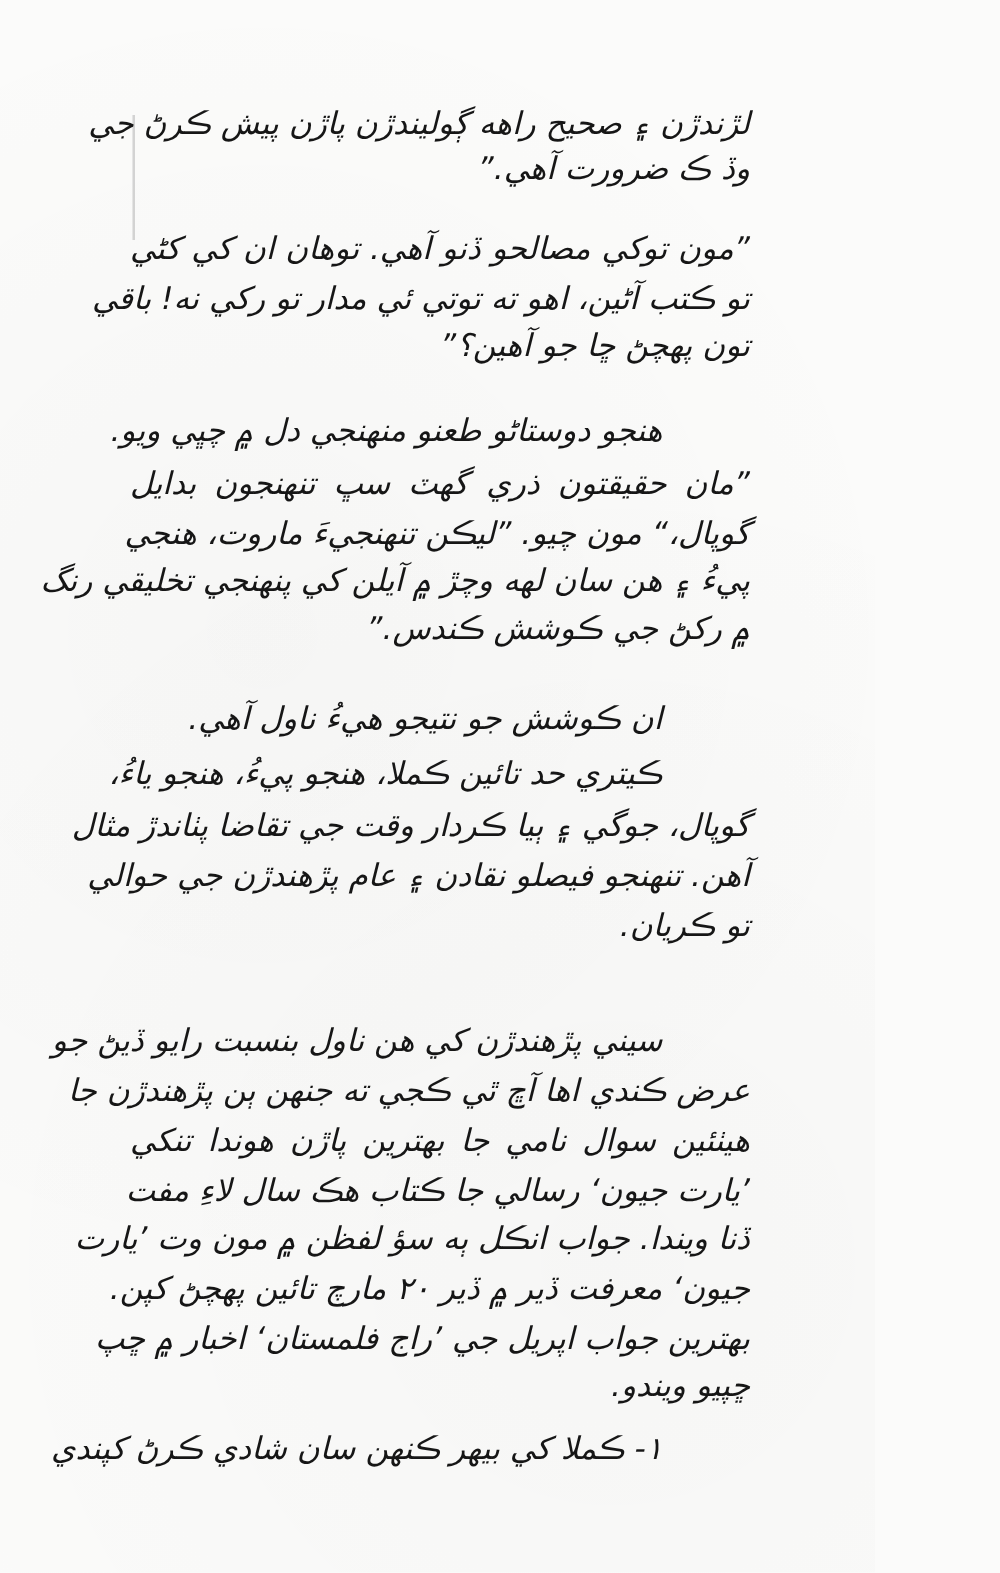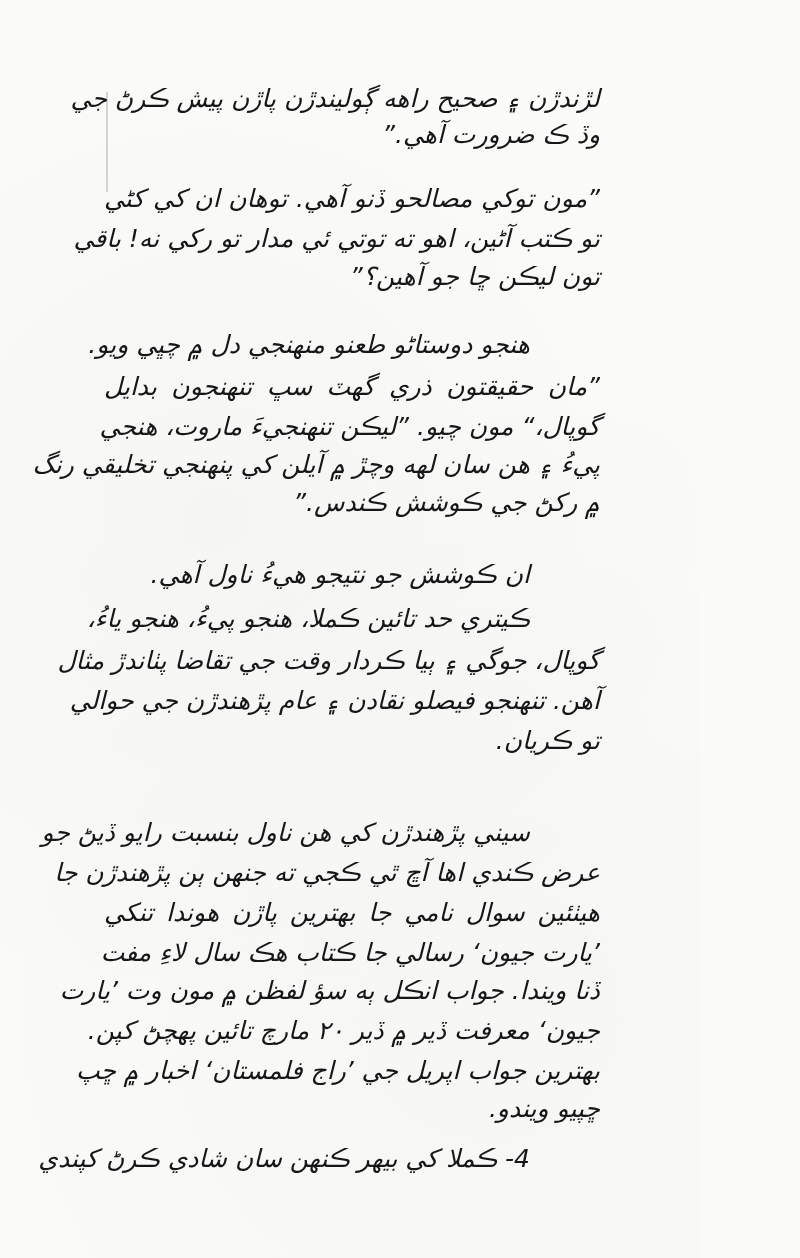--- a/index.html
+++ b/index.html
@@ -33,34 +33,34 @@
 </head>
 <body>
 
 <div class="page">
   <div class="fold-line"></div>
   <div id="lines">
       <div class="text-line full" style="top: 78px;">لڙندڙن ۽ صحيح راهه ڳوليندڙن پاڙن پيش ڪرڻ جي</div>
       <div class="text-line partial" style="top: 114px;">وڏ ڪ ضرورت آهي.”</div>
       <div class="text-line full" style="top: 178px;">”مون توکي مصالحو ڏنو آهي. توهان ان کي کڻي</div>
       <div class="text-line full" style="top: 218px;">تو ڪتب آڻين، اهو ته توتي ئي مدار تو رکي نه! باقي</div>
-      <div class="text-line partial" style="top: 256px;">تون ليڪن ڇا جو آهين؟”</div>
+      <div class="text-line partial" style="top: 256px;">تون پهچڻ ڇا جو آهين؟”</div>
       <div class="text-line indent" style="top: 324px;">هنجو دوستاڻو طعنو منهنجي دل ۾ چڀي ويو.</div>
       <div class="text-line full" style="top: 366px;">”مان حقيقتون ذري گهٽ سڀ تنهنجون بدايل</div>
       <div class="text-line full" style="top: 406px;">گوپال،“ مون چيو. ”ليڪن تنهنجيءَ ماروت، هنجي</div>
       <div class="text-line full" style="top: 444px;">پيءُ ۽ هن سان لهه وچڙ ۾ آيلن کي پنهنجي تخليقي رنگ</div>
       <div class="text-line partial" style="top: 482px;">۾ رکڻ جي ڪوشش ڪندس.”</div>
       <div class="text-line indent" style="top: 554px;">ان ڪوشش جو نتيجو هيءُ ناول آهي.</div>
       <div class="text-line indent" style="top: 598px;">ڪيتري حد تائين ڪملا، هنجو پيءُ، هنجو ياءُ،</div>
       <div class="text-line full" style="top: 640px; margin-left: 14px;">گوپال، جوگي ۽ ٻيا ڪردار وقت جي تقاضا پٺاندڙ مثال</div>
       <div class="text-line full" style="top: 680px;">آهن. تنهنجو فيصلو نقادن ۽ عام پڙهندڙن جي حوالي</div>
       <div class="text-line partial" style="top: 720px;">تو ڪريان.</div>
       <div class="text-line indent" style="top: 812px;">سيني پڙهندڙن کي هن ناول بنسبت رايو ڏيڻ جو</div>
       <div class="text-line full" style="top: 852px;">عرض ڪندي اها آڇ ٿي ڪجي ته جنهن ٻن پڙهندڙن جا</div>
       <div class="text-line full" style="top: 892px;">هيٺئين سوال نامي جا بهترين پاڙن هوندا تنکي</div>
       <div class="text-line full" style="top: 932px;">’يارت جيون‘ رسالي جا ڪتاب هڪ سال لاءِ مفت</div>
       <div class="text-line full" style="top: 970px;">ڏنا ويندا. جواب انڪل ٻه سؤ لفظن ۾ مون وت ’يارت</div>
       <div class="text-line full" style="top: 1010px; margin-left: 19px;">جيون‘ معرفت ڏير ۾ ڏير ۲۰ مارچ تائين پهچڻ کپن.</div>
       <div class="text-line full" style="top: 1050px; margin-left: 16px;">بهترين جواب اپريل جي ’راج فلمستان‘ اخبار ۾ ڇپ</div>
       <div class="text-line partial" style="top: 1088px;">ڇپيو ويندو.</div>
-      <div class="text-line indent" style="top: 1138px;">4- ڪملا کي بيهر ڪنهن سان شادي ڪرڻ کپندي</div>
+      <div class="text-line indent" style="top: 1138px;">۱- ڪملا کي بيهر ڪنهن سان شادي ڪرڻ کپندي</div>
     </div>
 </div>
 
 </body></html>

